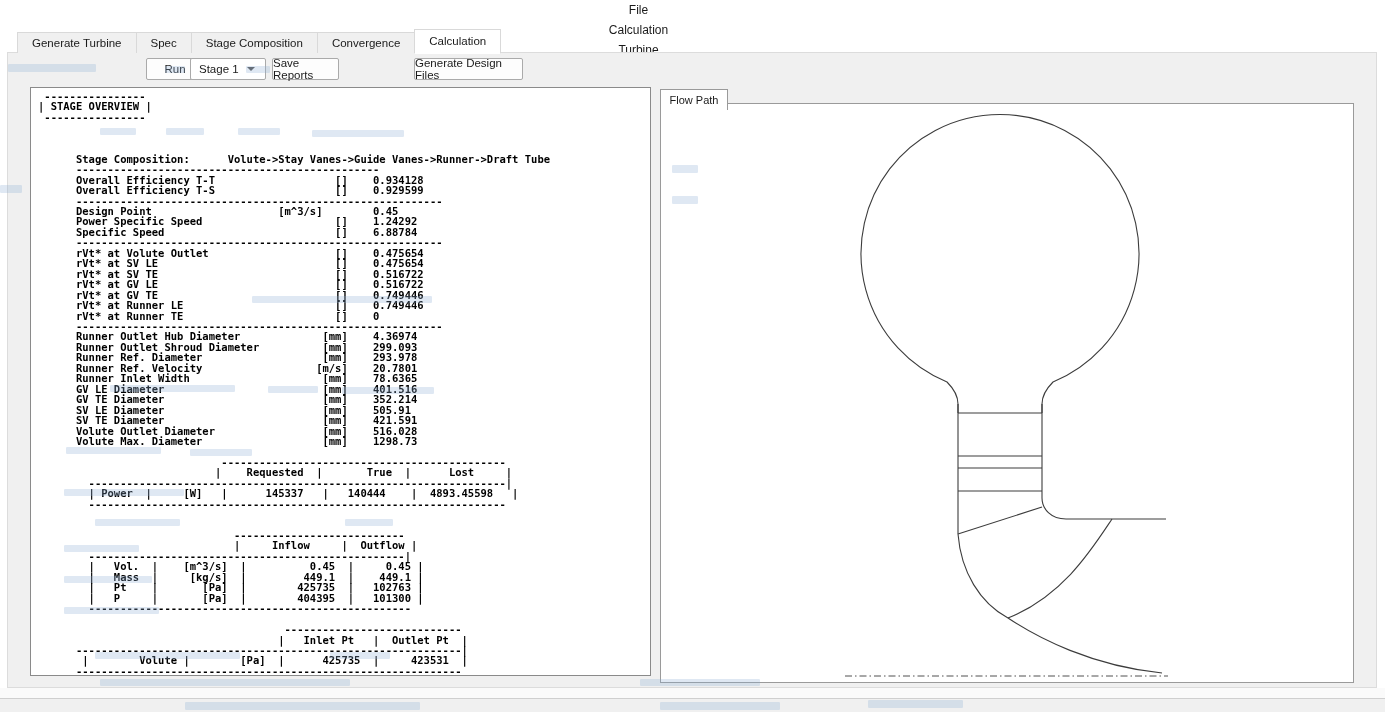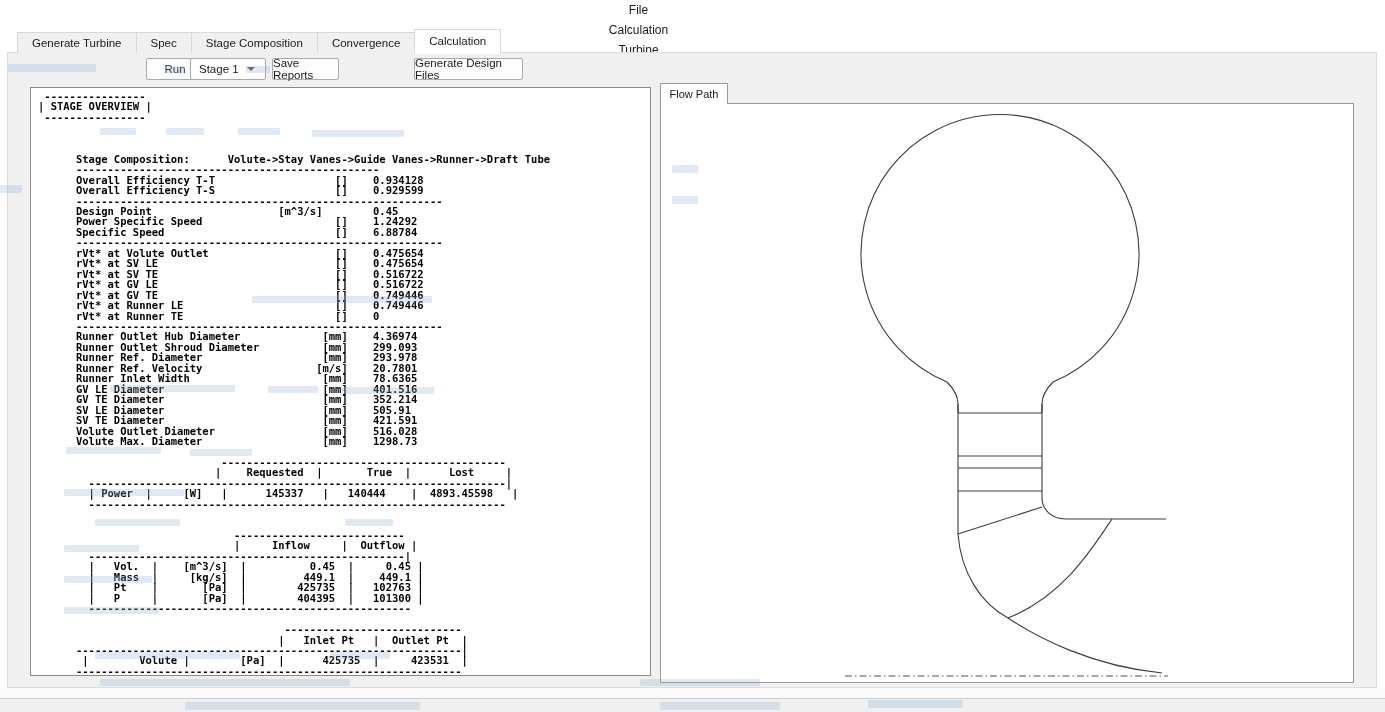--- a/index.html
+++ b/index.html
@@ -47,21 +47,21 @@
     border:1px solid #8a8a8a;box-sizing:border-box;overflow:hidden;
   }
   .report-panel pre{
     margin:0;padding:3px 0 0 7px;
     font-family:"DejaVu Sans Mono", monospace;
     font-size:10.5px;line-height:10.45px;font-weight:700;color:#000;
     white-space:pre;
   }
   
   .flow-tab{
-    position:absolute;left:660px;top:83px;width:68px;height:21px;background:#ffffff;
+    position:absolute;left:660px;top:89px;width:68px;height:21px;background:#ffffff;
     border:1px solid #9a9a9a;border-bottom:none;box-sizing:border-box;
     font-size:11px;color:#1a1a1a;display:flex;align-items:center;justify-content:center;z-index:4;text-align:center;
   }
   .flow-panel{
     position:absolute;left:660px;top:103px;width:694px;height:580px;background:#ffffff;
     border:1px solid #9a9a9a;box-sizing:border-box;
   }
   .flow-panel svg{position:absolute;left:0;top:0;}
   
   .bottom-strip{

